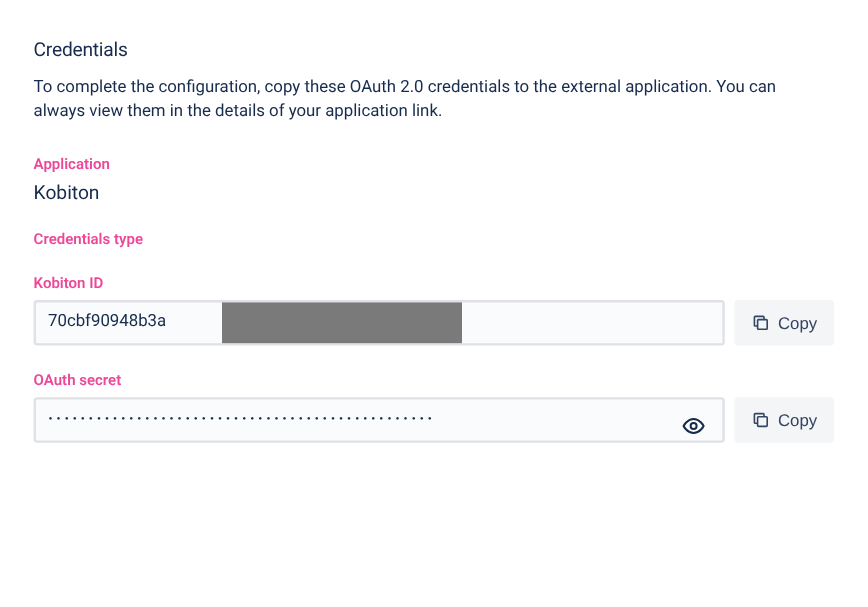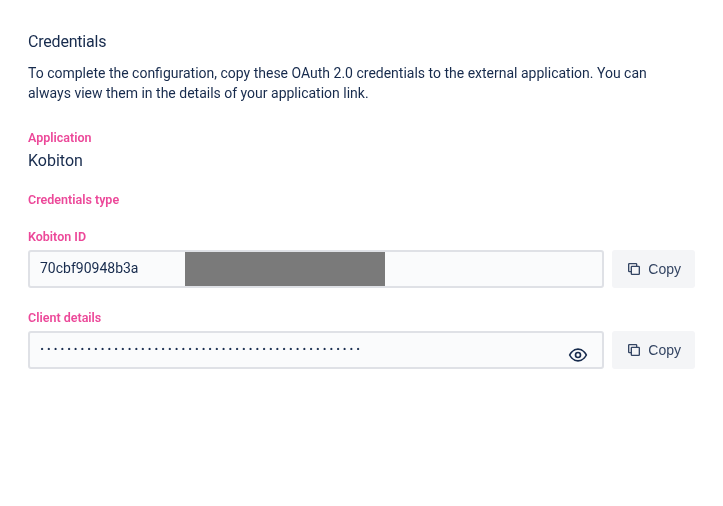--- a/index.html
+++ b/index.html
@@ -130,21 +130,21 @@
           <rect x="8" y="8" width="12" height="12" rx="1"></rect>
           <path d="M16 8V5a1 1 0 0 0-1-1H5a1 1 0 0 0-1 1v10a1 1 0 0 0 1 1h3"></path>
         </svg>
       </span>
       <span>Copy</span>
     </button>
   </div>
 </div>
 
 <div class="field-block">
-  <div class="field-label">Client details</div>
+  <div class="field-label">OAuth secret</div>
   <div class="input-row">
     <div class="input-box">
       <span class="secret-dots">················································</span>
       <span class="eye-btn">
         <span>
           <svg width="20" height="20" viewBox="0 0 24 24" fill="none" stroke="#172B4D" stroke-width="2">
             <path d="M2 12s3.5-7 10-7 10 7 10 7-3.5 7-10 7S2 12 2 12z"></path>
             <circle cx="12" cy="12" r="3"></circle>
           </svg>
         </span>

